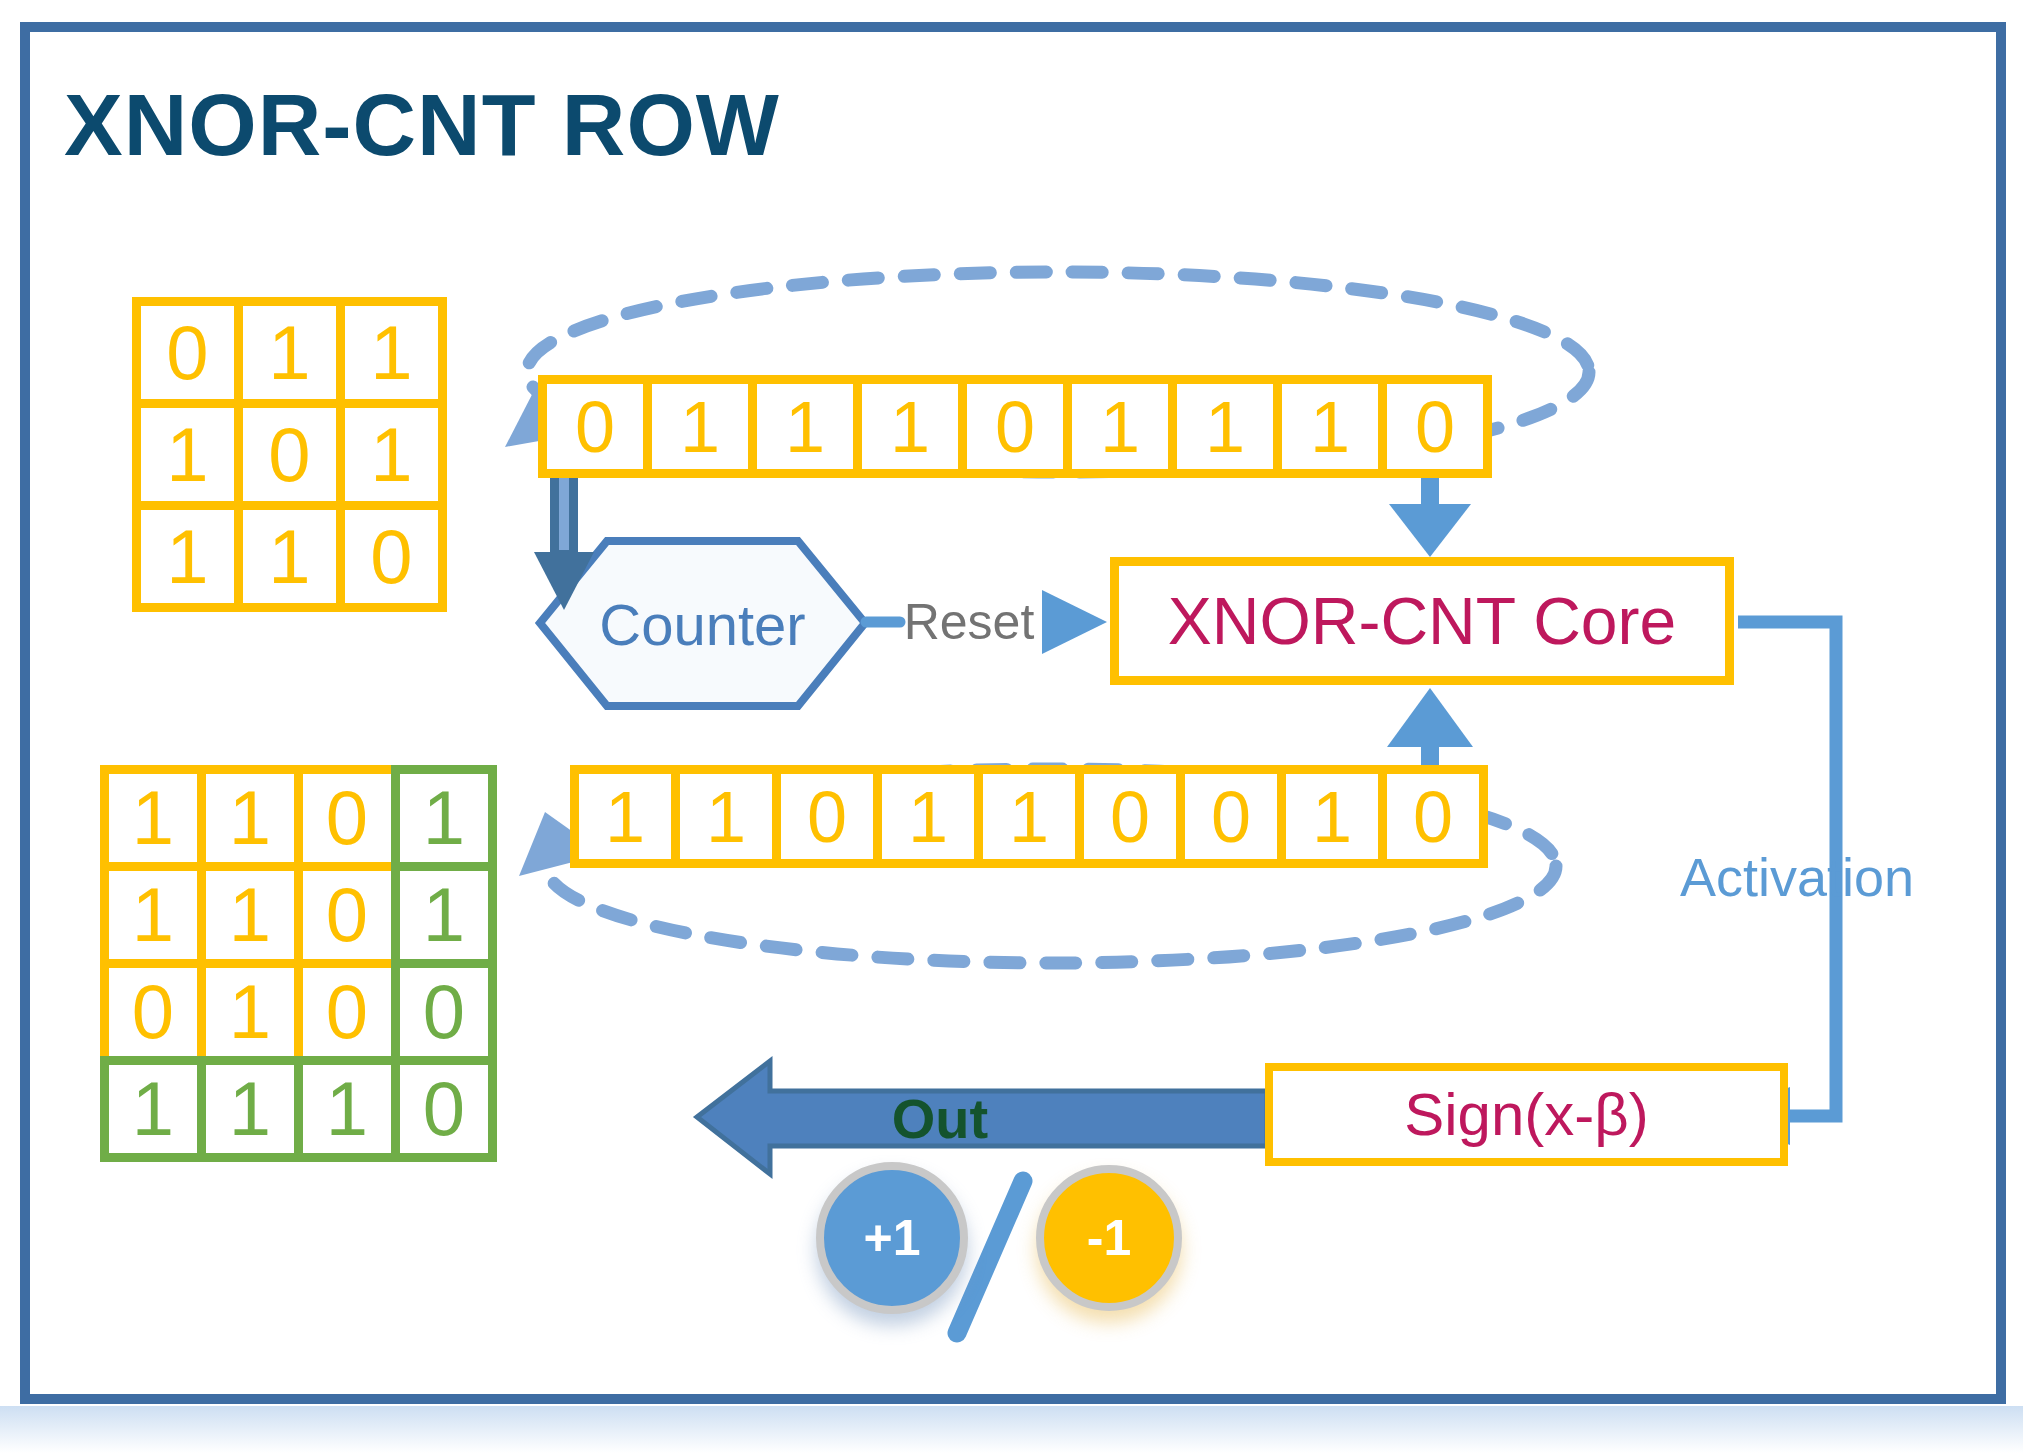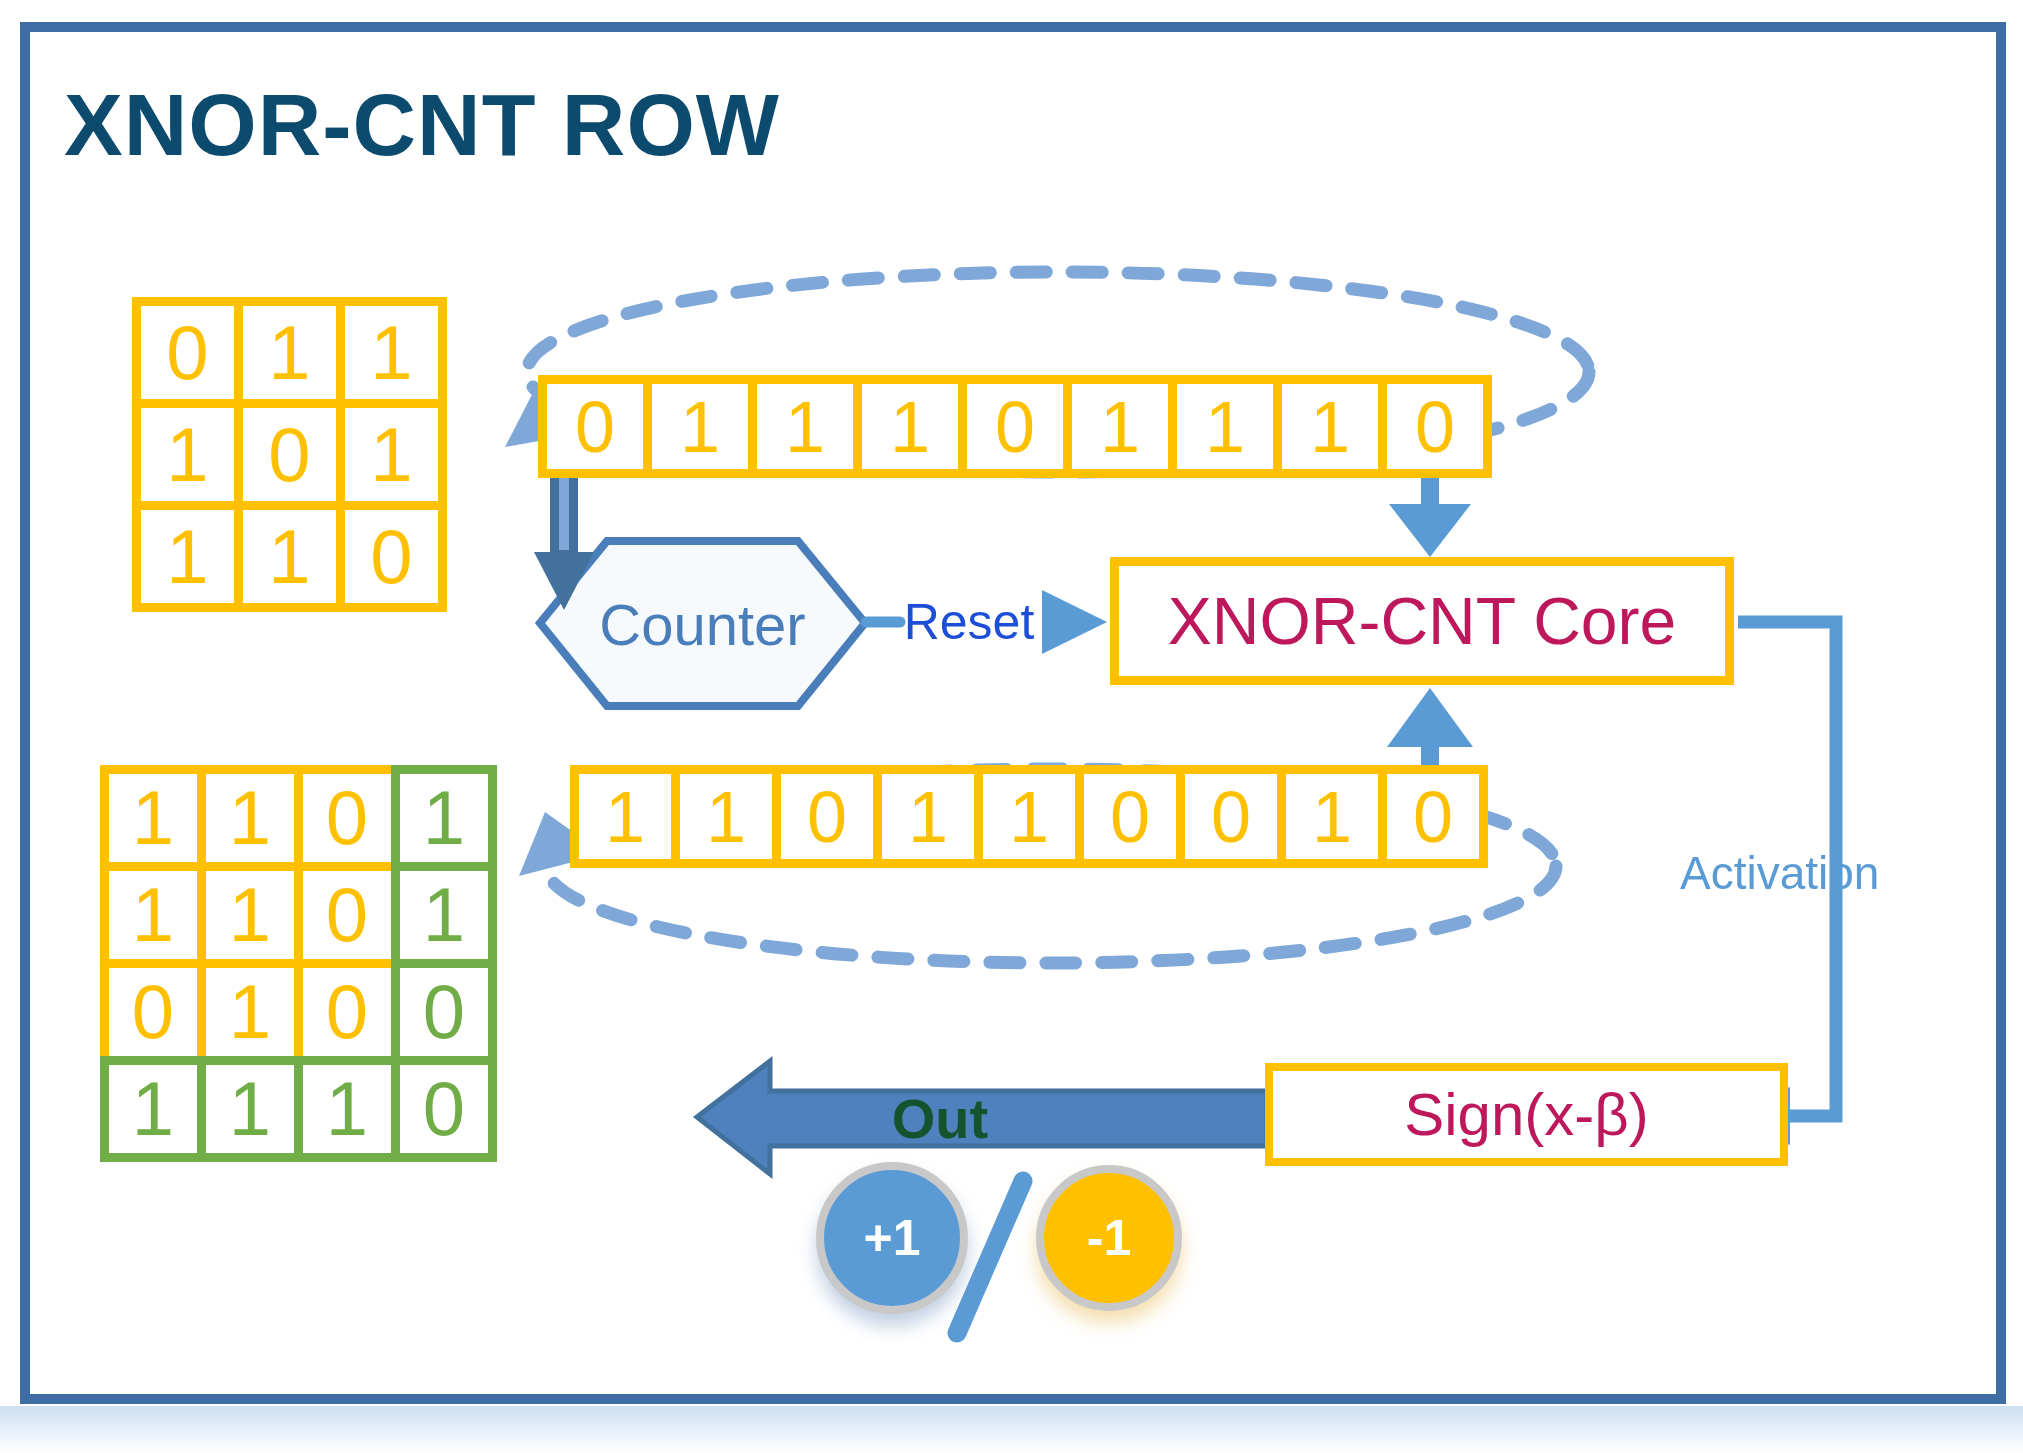--- a/index.html
+++ b/index.html
@@ -41,29 +41,29 @@
   #input-matrix{left:100px;top:765px;}
   #input-shift-row{left:570px;top:765px;flex-direction:row;}
   .rowflex{display:flex;}
   
   #counter-label{
     left:540px;top:541px;width:325px;height:166px;display:flex;align-items:center;justify-content:center;
     font-size:58px;color:#4A7EBB;
   }
   #reset-label{
     left:898px;top:592px;width:142px;height:60px;display:flex;align-items:center;justify-content:center;
-    font-size:50px;color:#1d4ed8;
+    font-size:50px;color:#737373;
   }
   .ybox{
     box-sizing:border-box;background:#ffffff;display:flex;align-items:center;justify-content:center;
     color:#be185d;
   }
   #core-box{left:1110px;top:557px;width:624px;height:128px;border:9px solid #FFC000;font-size:66px;}
   #sign-box{left:1265px;top:1063px;width:523px;height:103px;border:8px solid #FFC000;font-size:60px;}
-  #activation-label{left:1680px;top:846px;font-size:46px;color:#5B9BD5;}
+  #activation-label{left:1680px;top:846px;font-size:54px;color:#5B9BD5;}
   #out-label{
     left:820px;top:1072px;width:240px;height:92px;display:flex;align-items:center;justify-content:center;
     font-size:56px;font-weight:bold;color:#14532d;
   }
   .value-circle{
     box-sizing:border-box;border-radius:50%;display:flex;align-items:center;justify-content:center;
     font-size:50px;font-weight:bold;color:#ffffff;border:8px solid #C8C8C8;
   }
   #plus-circle{
     left:816px;top:1162px;width:152px;height:152px;background:#5B9BD5;

